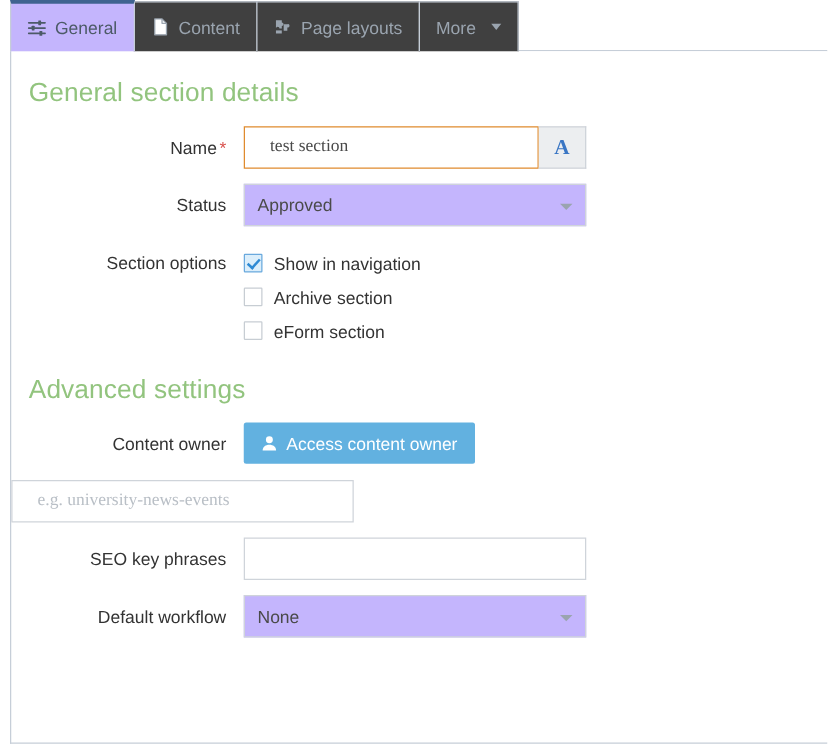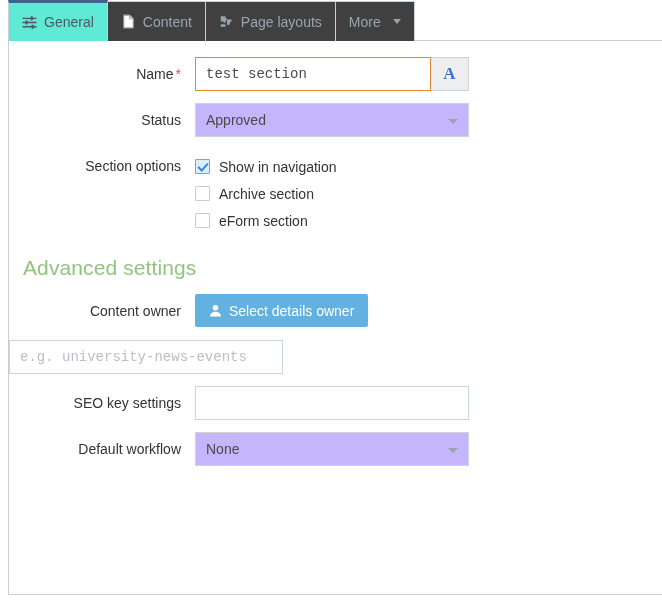--- a/index.html
+++ b/index.html
@@ -45,21 +45,21 @@
     color: #9aa4af;
     background: #404040;
     border: 1px solid #c6ced8;
     border-bottom: none;
     margin-left: -1px;
     white-space: nowrap;
     z-index: 1;
   }
   .tab:first-child { margin-left: 8px; }
   .tab.active {
-    background: #5eead4;
+    background: #c4b5fd;
     color: #4c5a67;
     border-top: 3px solid #3f6390;
     height: 41px;
     z-index: 3;
     padding-top: 0;
   }
   .tab .tab-icon {
     display: inline-flex;
     align-items: center;
     justify-content: center;
@@ -122,23 +122,23 @@
   .control { flex: 1 1 auto; }
 
   .input {
     width: 274px;
     height: 34px;
     box-sizing: border-box;
     border: 1px solid #cfd4da;
     background: #ffffff;
     font-size: 14px;
     color: #4a4a4a;
-    padding: 0 10px;
+    padding: 0 20px;
     line-height: 32px;
-    font-family: Liberation Mono, monospace;
+    font-family: Liberation Serif, serif;
     outline: none;
     display: block;
   }
   .input::placeholder { color: #b9bfc6; }
   .input.focused {
     border: 1px solid #e08b2e;
     width: 236px;
   }
 
   .input-group { display: flex; }
@@ -286,20 +286,21 @@
   </div>
 
   <div class="tab">
     <span>More</span>
     <span class="caret"></span>
   </div>
 </div>
 
 <div class="panel">
 
+  <div class="section-heading">General section details</div>
 
   <div class="row">
     <div class="label">
       <span>Name</span><span class="req">*</span>
     </div>
     <div class="control">
       <div class="input-group">
         <input class="input focused" type="text" value="test section" style="">
         <div class="addon">A</div>
       </div>
@@ -339,33 +340,33 @@
   <div class="row">
     <div class="label">Content owner</div>
     <div class="control">
       <button class="btn-primary">
         <span>
           <svg width="13" height="13" viewBox="0 0 14 14">
             <circle cx="7" cy="4" r="3" fill="#ffffff"></circle>
             <path d="M1.2 13.4c0-3.2 2.6-5 5.8-5s5.8 1.8 5.8 5z" fill="#ffffff"></path>
           </svg>
         </span>
-        <span>Select details owner</span>
+        <span>Access content owner</span>
       </button>
     </div>
   </div>
 
   <div class="row">
     <div class="control">
       <input class="input" type="text" placeholder="e.g. university-news-events" style="">
     </div>
   </div>
 
   <div class="row">
-    <div class="label">SEO key settings</div>
+    <div class="label">SEO key phrases</div>
     <div class="control">
       <input class="input" type="text" placeholder="" style="">
     </div>
   </div>
 
   <div class="row">
     <div class="label">Default workflow</div>
     <div class="control">
       <div class="select">
         <span>None</span>

